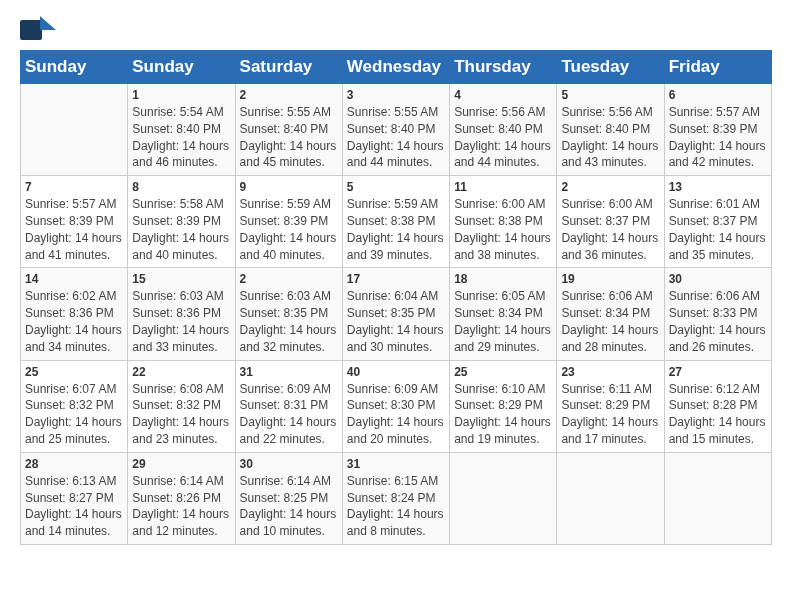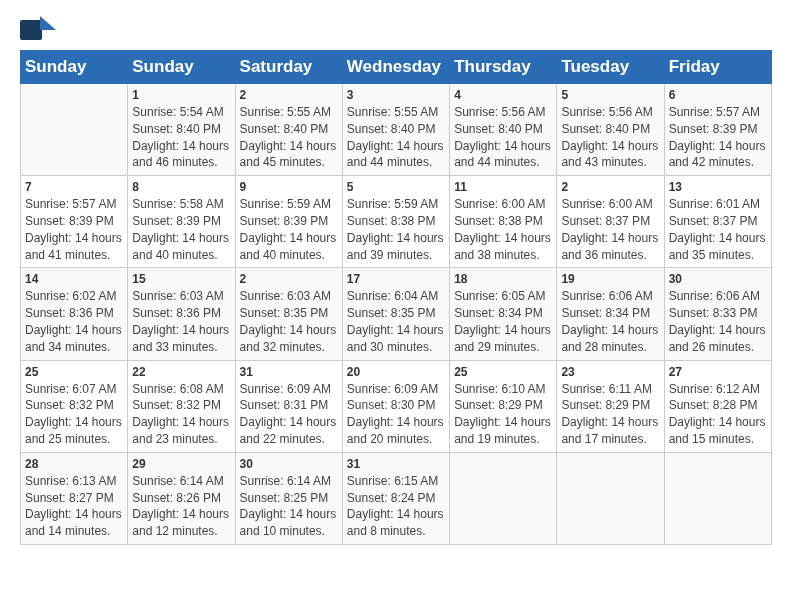--- a/index.html
+++ b/index.html
@@ -211,21 +211,21 @@
           </td>
           <td>
             <span class="day-num">22</span>
             <div class="day-info">Sunrise: 6:08 AM<br>Sunset: 8:32 PM<br>Daylight: 14 hours and 23 minutes.</div>
           </td>
           <td>
             <span class="day-num">31</span>
             <div class="day-info">Sunrise: 6:09 AM<br>Sunset: 8:31 PM<br>Daylight: 14 hours and 22 minutes.</div>
           </td>
           <td>
-            <span class="day-num">20</span>
+            <span class="day-num">40</span>
             <div class="day-info">Sunrise: 6:09 AM<br>Sunset: 8:30 PM<br>Daylight: 14 hours and 20 minutes.</div>
           </td>
           <td>
             <span class="day-num">25</span>
             <div class="day-info">Sunrise: 6:10 AM<br>Sunset: 8:29 PM<br>Daylight: 14 hours and 19 minutes.</div>
           </td>
           <td>
             <span class="day-num">23</span>
             <div class="day-info">Sunrise: 6:11 AM<br>Sunset: 8:29 PM<br>Daylight: 14 hours and 17 minutes.</div>
           </td>

